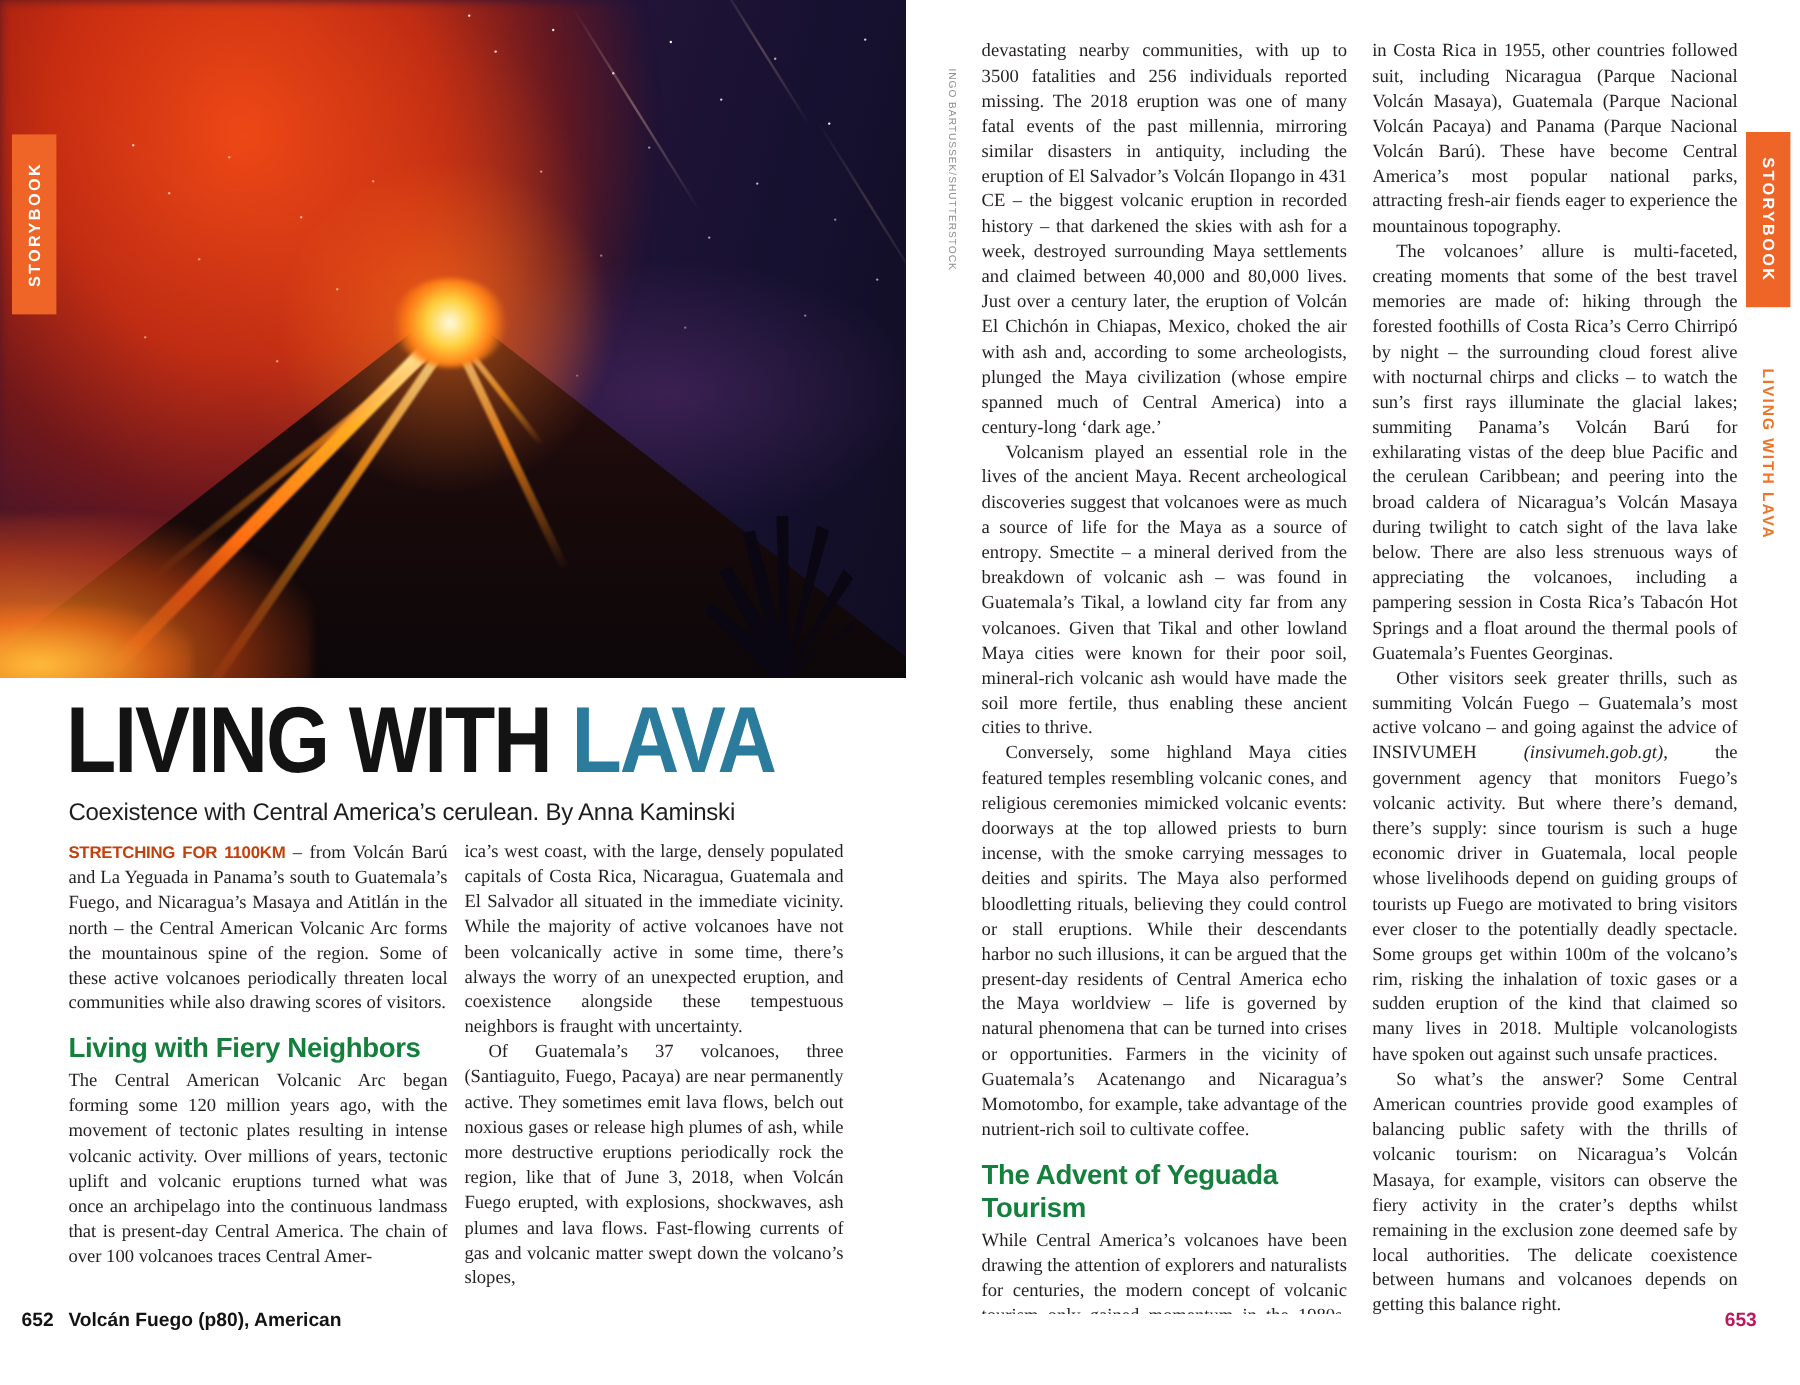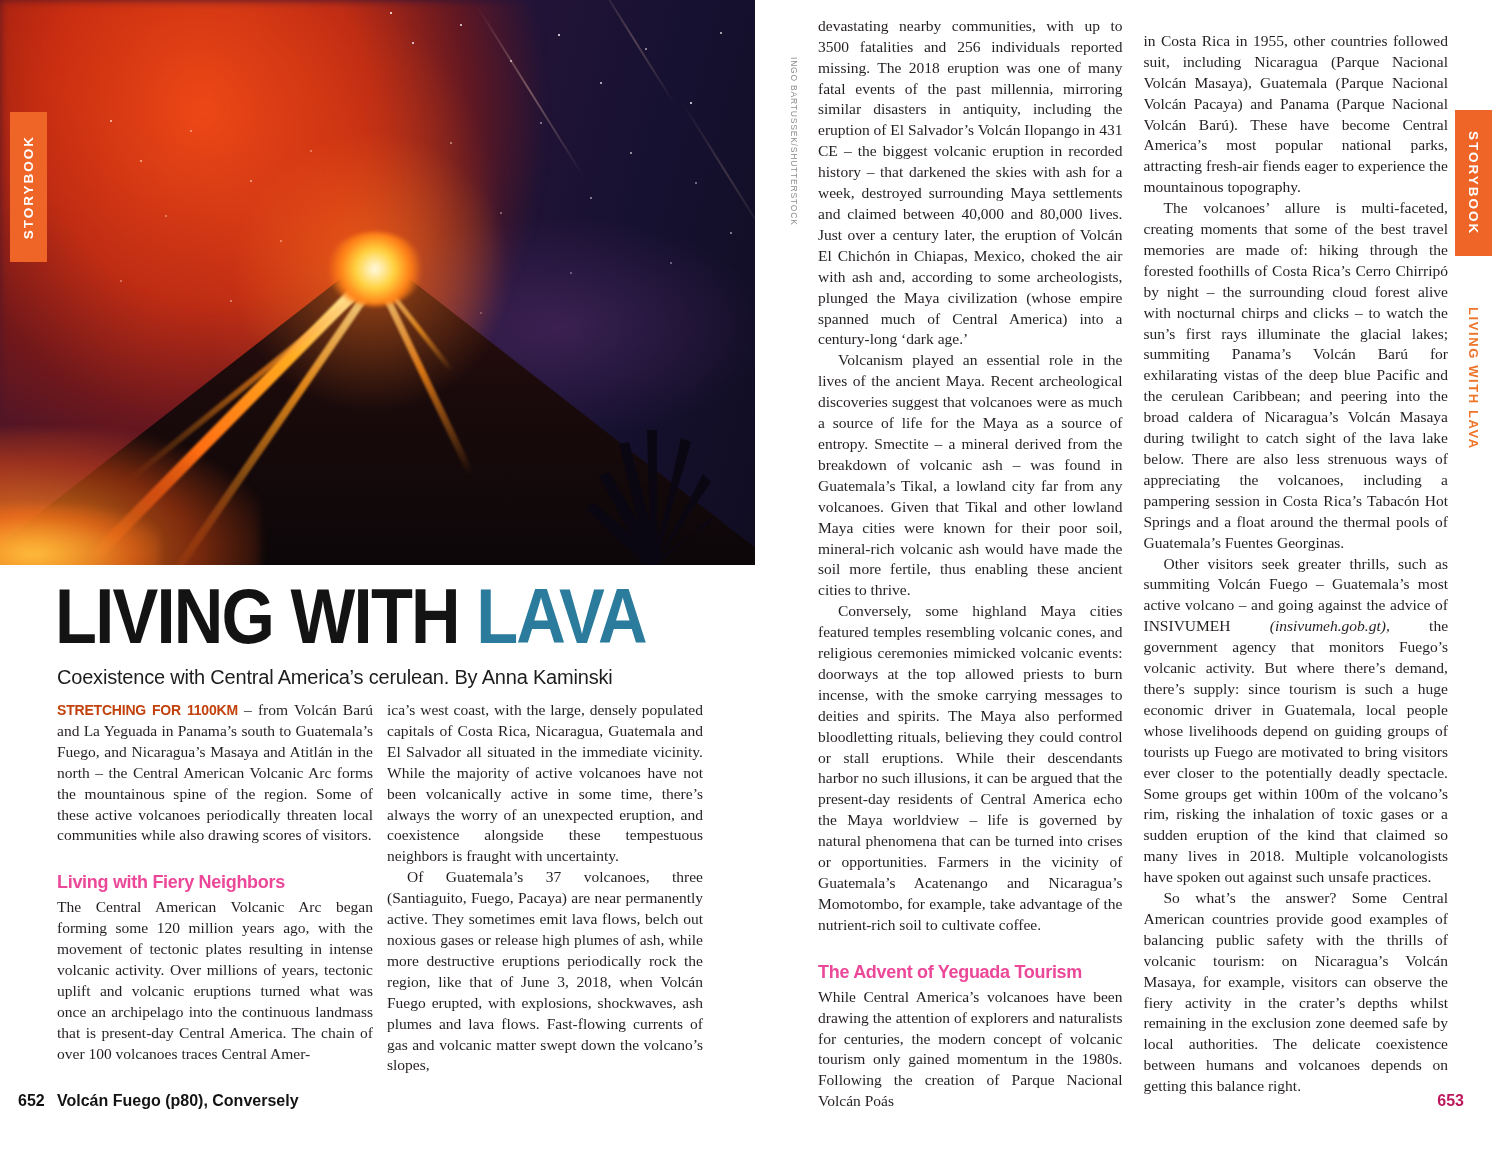--- a/index.html
+++ b/index.html
@@ -73,28 +73,28 @@
 
   
   .title { left:55px; top:577px; font-family:"Liberation Sans",sans-serif; font-weight:700; font-size:78px;
     line-height:1; letter-spacing:-2px; white-space:nowrap; transform:scaleX(.88); transform-origin:0 0; color:#131313; }
   .title .teal { color:#2b7c9c; }
   .subtitle { left:57px; top:666px; font-family:"Liberation Sans",sans-serif; font-size:20px; color:#1d1d1d; letter-spacing:-.2px; }
 
   
   .cols { display:flex; }
   .cols-left  { left:57px;  top:700px; width:646px; height:388px; gap:14px; }
-  .cols-right { left:818px; top:33px;  width:630px; height:1062px; gap:21px;align-items:center; }
+  .cols-right { left:818px; top:33px;  width:630px; height:1062px; gap:21px; }
   .col { flex:1; overflow:hidden; }
   .bp { font-size:15.5px; line-height:20.9px; text-align:justify; color:#241f1f;
     hyphens:auto; -webkit-hyphens:auto; }
   .indent { text-indent:20px; }
   .lead-in { font-family:"Liberation Sans",sans-serif; font-weight:700; font-size:14px; letter-spacing:-.2px; color:#c2410c; }
-  .sec-h { font-family:"Liberation Sans",sans-serif; font-weight:700; font-size:18px; color:#ec4899;
-    letter-spacing:-.3px; margin:26px 0 4px; }
+  .sec-h { font-family:"Liberation Sans",sans-serif; font-weight:700; font-size:23px; color:#15803d;
+    letter-spacing:-.3px; margin:13px 0 4px; }
 
   
   .footer-left { left:18px; top:1092px; display:flex; align-items:flex-end;
     font-family:"Liberation Sans",sans-serif; font-weight:700; font-size:16px; color:#131313; }
   .footer-left .pn { width:39px; }
   .footer-right { right:36px; top:1092px; font-family:"Liberation Sans",sans-serif; font-weight:700;
     font-size:16px; color:#be185d; }
 </style>
 </head>
 <body>
@@ -172,15 +172,15 @@
   <div class="col">
     <p class="bp">in Costa Rica in 1955, other countries followed suit, including Nicaragua (Parque Nacional Volcán Masaya), Guatemala (Parque Nacional Volcán Pacaya) and Panama (Parque Nacional Volcán Barú). These have become Central America’s most popular national parks, attracting fresh-air fiends eager to experience the mountainous topography.</p>
     <p class="bp indent">The volcanoes’ allure is multi-faceted, creating moments that some of the best travel memories are made of: hiking through the forested foothills of Costa Rica’s Cerro Chirripó by night – the surrounding cloud forest alive with nocturnal chirps and clicks – to watch the sun’s first rays illuminate the glacial lakes; summiting Panama’s Volcán Barú for exhilarating vistas of the deep blue Pacific and the cerulean Caribbean; and peering into the broad caldera of Nicaragua’s Volcán Masaya during twilight to catch sight of the lava lake below. There are also less strenuous ways of appreciating the volcanoes, including a pampering session in Costa Rica’s Tabacón Hot Springs and a float around the thermal pools of Guatemala’s Fuentes Georginas.</p>
     <p class="bp indent"><span>Other visitors seek greater thrills, such as summiting Volcán Fuego – Guatemala’s most active volcano – and going against the advice of INSIVUMEH </span><i>(insivumeh.gob.gt),</i><span> the government agency that monitors Fuego’s volcanic activity. But where there’s demand, there’s supply: since tourism is such a huge economic driver in Guatemala, local people whose livelihoods depend on guiding groups of tourists up Fuego are motivated to bring visitors ever closer to the potentially deadly spectacle. Some groups get within 100m of the volcano’s rim, risking the inhalation of toxic gases or a sudden eruption of the kind that claimed so many lives in 2018. Multiple volcanologists have spoken out against such unsafe practices.</span></p>
     <p class="bp indent">So what’s the answer? Some Central American countries provide good examples of balancing public safety with the thrills of volcanic tourism: on Nicaragua’s Volcán Masaya, for example, visitors can observe the fiery activity in the crater’s depths whilst remaining in the exclusion zone deemed safe by local authorities. The delicate coexistence between humans and volcanoes depends on getting this balance right.</p>
   </div>
 </div>
 
 <div class="abs footer-left">
   <span class="pn">652</span>
-  <span>Volcán Fuego (p80), Conversely</span>
+  <span>Volcán Fuego (p80), American</span>
 </div>
 <div class="abs footer-right">653</div>
 
 </body></html>

